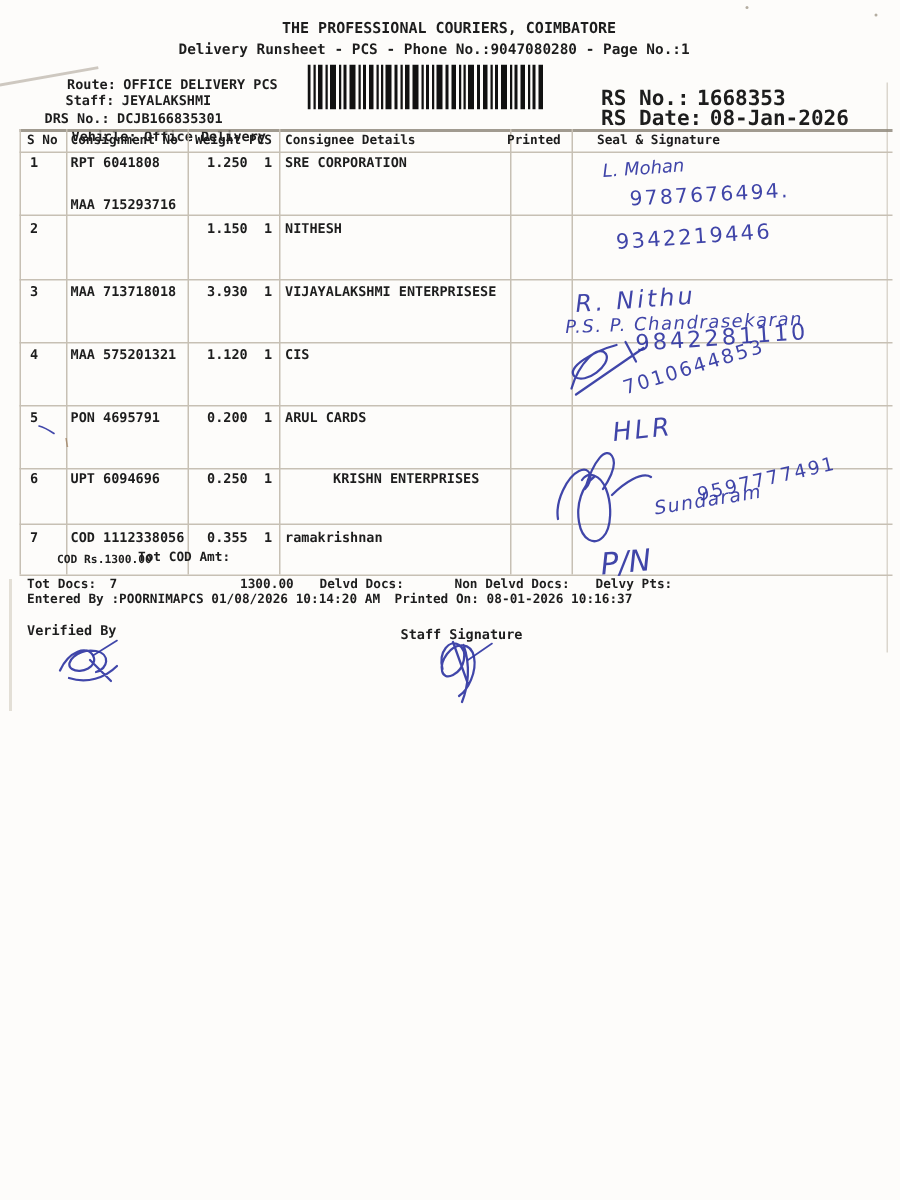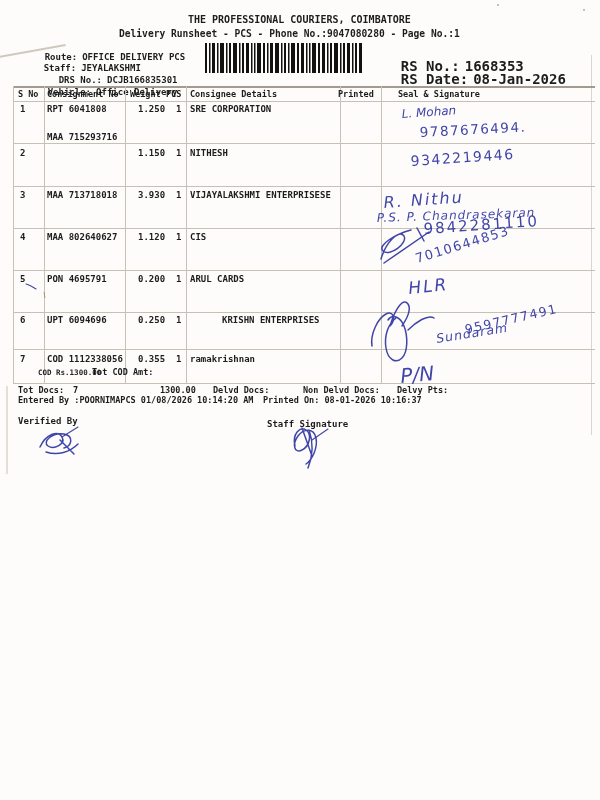--- a/index.html
+++ b/index.html
@@ -42,21 +42,21 @@
 
   <div class="p f10" style="left:188px;top:14px;">THE PROFESSIONAL COURIERS, COIMBATORE</div>
   <div class="p f96" style="left:103px;top:27.5px;">Delivery Runsheet - PCS - Phone No.:9047080280 - Page No.:1</div>
 
   <div class="p f9 lv" style="left:23px;top:41.5px;">
     <span>Route:</span><span class="v">OFFICE DELIVERY PCS</span>
   </div>
   <div class="p f9 lv" style="left:22px;top:53px;">
     <span>Staff:</span><span class="v">JEYALAKSHMI</span>
   </div>
-  <div class="p f9 lv" style="left:37px;top:64.5px;">
+  <div class="p f9 lv" style="left:8px;top:64.5px;">
     <span>DRS No.:</span><span class="v">DCJB166835301</span>
   </div>
   <div class="p f9 lv" style="left:26px;top:76.5px;">
     <span>Vehicle:</span><span class="v">Office Delivery</span>
   </div>
 
   <svg class="hw-overlay" style="left:205px;top:43px;" width="158" height="30" viewBox="0 0 158 30">
     <g fill="#111111">
       <rect x="0" y="0" width="2" height="30"></rect>
         <rect x="4" y="0" width="1.5" height="30"></rect>
@@ -142,21 +142,21 @@
   <span class="p f9" style="left:176px;top:148px;">1</span>
   <span class="p f9" style="left:190px;top:148px;">NITHESH</span>
 
   <span class="p f9" style="left:20px;top:190px;">3</span>
   <span class="p f9" style="left:47px;top:190px;">MAA 713718018</span>
   <span class="p f9" style="left:138px;top:190px;">3.930</span>
   <span class="p f9" style="left:176px;top:190px;">1</span>
   <span class="p f9" style="left:190px;top:190px;">VIJAYALAKSHMI ENTERPRISESE</span>
 
   <span class="p f9" style="left:20px;top:232px;">4</span>
-  <span class="p f9" style="left:47px;top:232px;">MAA 802640627</span>
+  <span class="p f9" style="left:47px;top:232px;">MAA 575201321</span>
   <span class="p f9" style="left:138px;top:232px;">1.120</span>
   <span class="p f9" style="left:176px;top:232px;">1</span>
   <span class="p f9" style="left:190px;top:232px;">CIS</span>
 
   <span class="p f9" style="left:20px;top:274px;">5</span>
   <span class="p f9" style="left:47px;top:274px;">PON 4695791</span>
   <span class="p f9" style="left:138px;top:274px;">0.200</span>
   <span class="p f9" style="left:176px;top:274px;">1</span>
   <span class="p f9" style="left:190px;top:274px;">ARUL CARDS</span>
 

